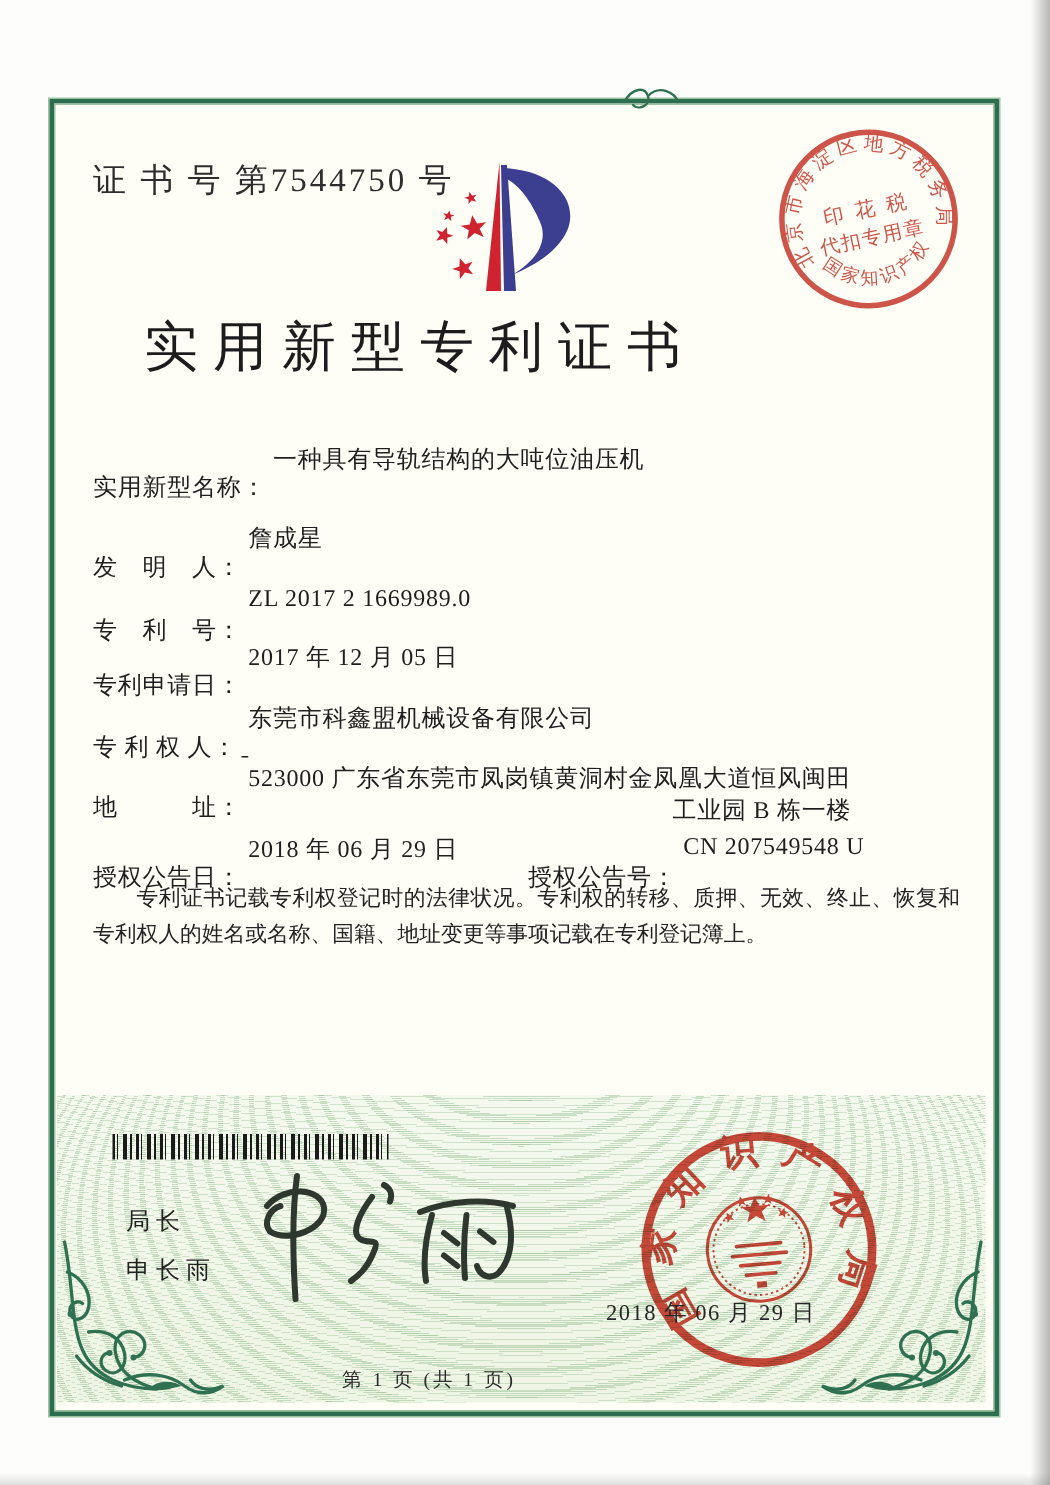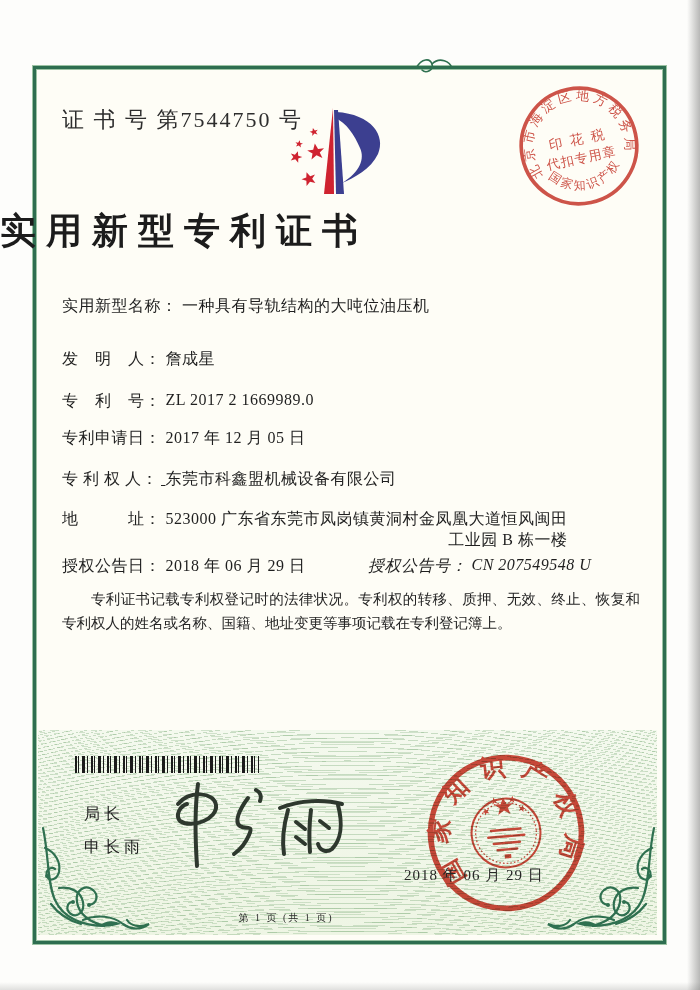--- a/index.html
+++ b/index.html
@@ -27,46 +27,46 @@
       repeating-radial-gradient(150% 100% at 50% 170%, rgba(125,172,122,.30) 0 1px, rgba(255,255,255,0) 1px 7px),
       linear-gradient(#f4f9ee,#eef5e4);}
   .flourish{width:132px;height:114px;}
   .flourish-bl{left:39px;top:822px;}
   .flourish-br{left:526px;top:822px;transform:scaleX(-1);}
   .top-ornament{left:414px;top:54px;width:40px;height:24px;}
   
   .cert-number{left:62px;top:105px;font-size:22px;letter-spacing:2px;color:#2d2d2d;}
   .logo{left:280px;top:102px;width:150px;height:112px;}
   .tax-stamp{left:516px;top:83px;width:126px;height:126px;transform:rotate(-12deg);opacity:.85;}
-  .title{left:0;top:207px;width:560px;text-align:left;
-    font-size:36px;font-weight:700;letter-spacing:10px;color:#1c1c1c;}
+  .title{left:0;top:207px;width:560px;text-align:center;
+    font-size:36px;font-weight:400;letter-spacing:10px;color:#1c1c1c;}
   
   .field{left:62px;font-size:16px;letter-spacing:.5px;color:#1f1f1f;white-space:nowrap;}
-  .field .lbl{display:inline-block;min-width:99px;}
+  .field .lbl{display:inline-block;min-width:99px;margin-top:19px;}
   .field .val{display:inline-block;white-space:pre-line;vertical-align:top;text-align:right;}
   .f0{top:296px;} .f1{top:349px;} .f2{top:391px;} .f3{top:428px;} .f4{top:469px;text-decoration:underline;}
-  .f5{top:509px;} .f6{top:556px;} .f7{top:556px;left:368px;font-style:italic;}
+  .f5{top:509px;} .f6{top:556px;} .f7{top:556px;left:352px;}
   
   .legal{left:62px;top:588px;width:578px;font-size:14.5px;line-height:23.5px;
     text-align:justify;color:#242424;}
   .legal p{margin:0;text-indent:2em;}
   
   .barcode{left:75px;top:756px;width:184px;height:17px;
     background:repeating-linear-gradient(90deg,
       #1b1b1b 0 2px, transparent 2px 3px,
       #1b1b1b 3px 4px, transparent 4px 7px,
       #1b1b1b 7px 10px, transparent 10px 12px,
       #1b1b1b 12px 13px, transparent 13px 16px);}
   .signer-title{left:84px;top:804px;font-size:16px;letter-spacing:4px;color:#222;}
   .signer-name{left:84px;top:837px;font-size:16px;letter-spacing:4px;color:#222;}
   .signature{left:168px;top:778px;width:190px;height:94px;}
   .seal{left:424px;top:751px;width:164px;height:164px;transform:rotate(-5deg);
     opacity:.92;mix-blend-mode:multiply;}
   .seal-date{left:404px;top:866px;font-size:15px;letter-spacing:1px;color:#262626;}
-  .footer{left:0;top:911px;width:572px;text-align:center;font-size:10px;letter-spacing:2px;color:#2b2b2b;}
+  .footer{left:0;top:911px;width:572px;text-align:center;font-size:13px;letter-spacing:2px;color:#2b2b2b;}
 </style>
 </head>
 <body>
 
 <div class="abs frame"></div>
 <div class="abs guilloche"></div>
 
 <svg class="abs flourish flourish-bl" viewBox="0 0 132 114">
   <g fill="none" stroke="#2f7050" stroke-width="2.2" stroke-linecap="round">
     <path d="M4,6 C10,34 8,60 16,78 C24,96 44,104 66,104 C50,100 40,92 38,80 C36,68 46,62 54,68 C60,73 58,82 50,83"></path>

